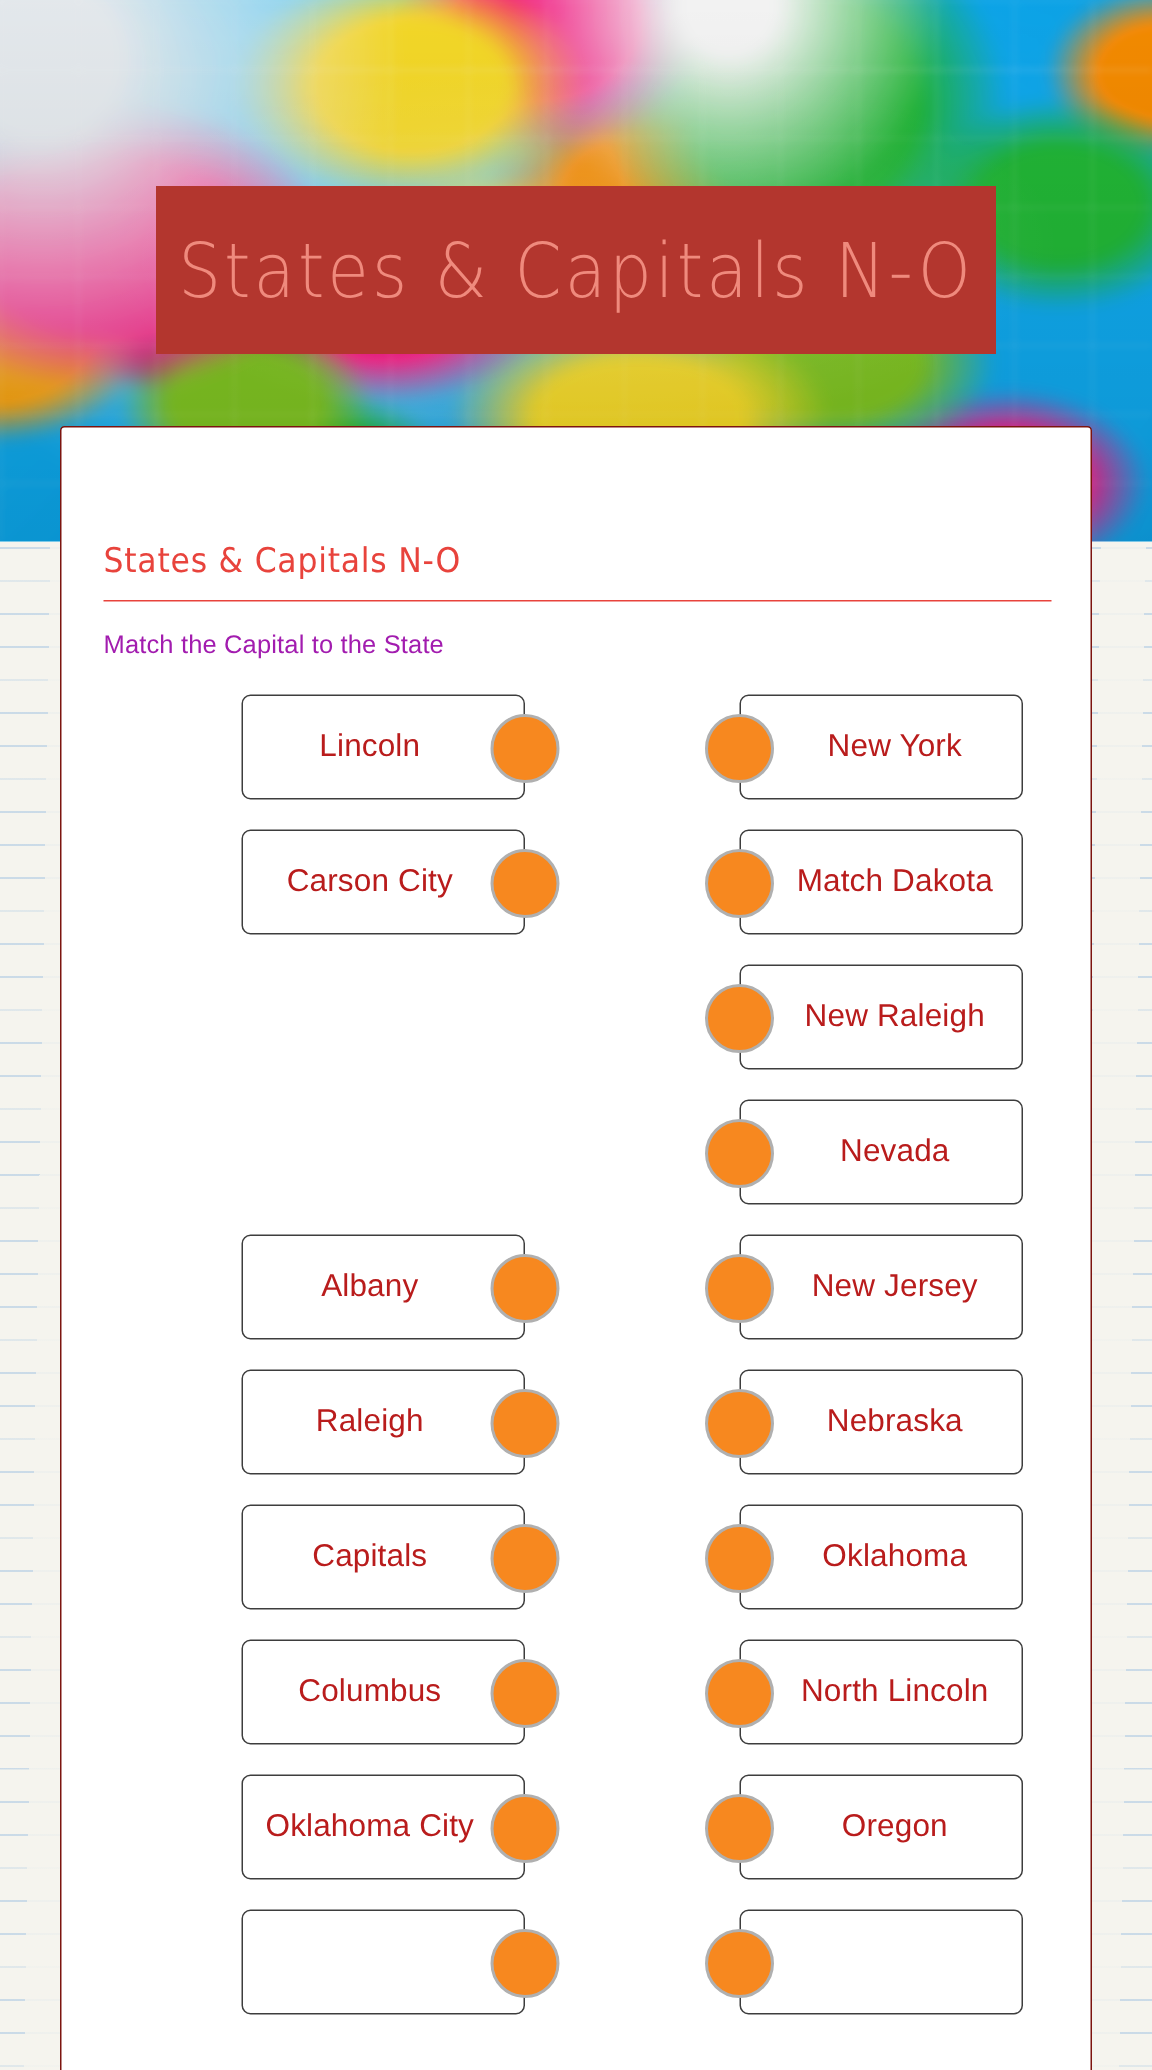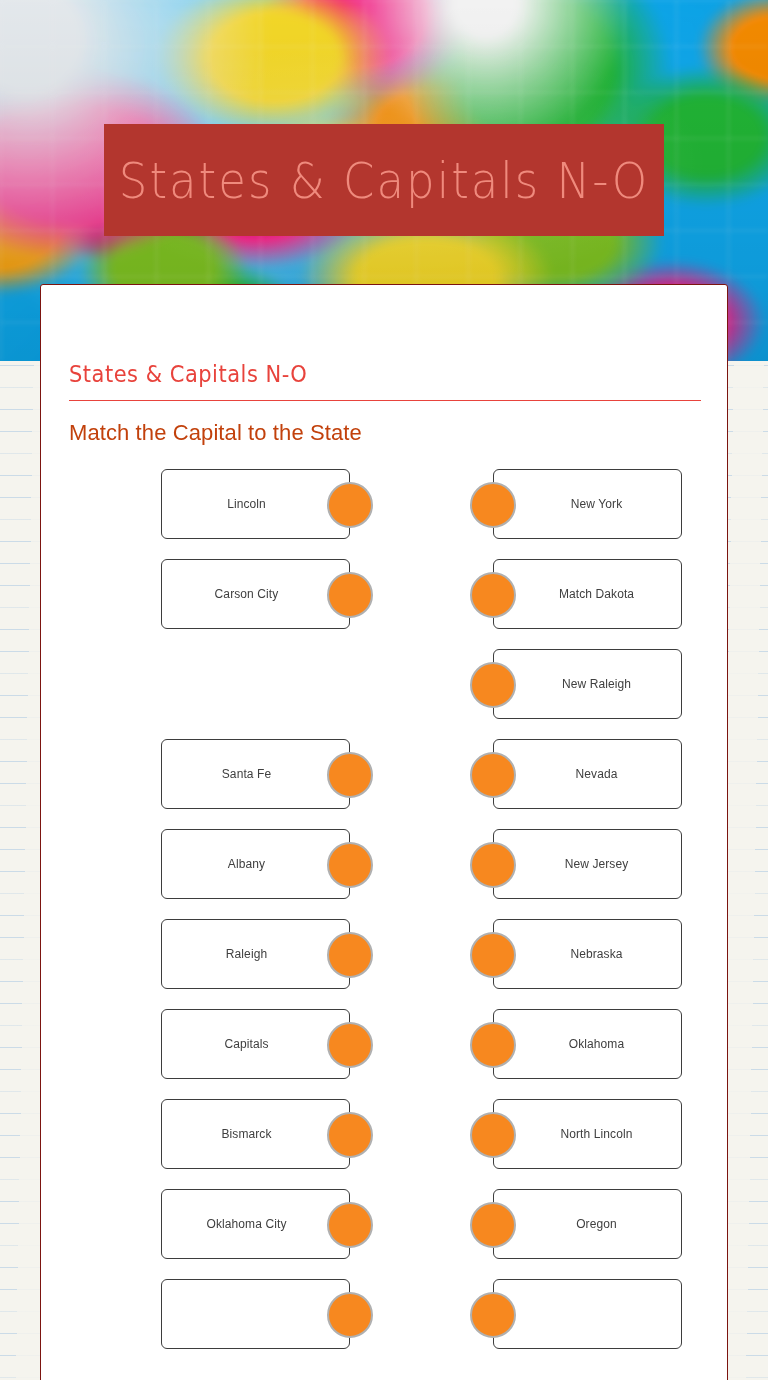--- a/index.html
+++ b/index.html
@@ -143,22 +143,22 @@
     transform-origin: left bottom;
   }
   #title-rule {
     margin-top: 13px;
     height: 1px;
     background: #e8433c;
     width: 632px;
   }
   #instructions {
     margin-top: 19px;
-    font-size: 22px;
-    color: #c2410c;
+    font-size: 17px;
+    color: #a21caf;
     letter-spacing: 0.1px;
   }
 
   
   #match-list {
     margin-top: 23px;
   }
   .match-row {
     position: relative;
     height: 90px;
@@ -173,22 +173,22 @@
     background: #ffffff;
     display: flex;
     align-items: center;
     justify-content: center;
     z-index: 1;
   }
   .match-box.left  { left: 92px; }
   .match-box.right { left: 424px; }
 
   .match-label {
-    font-size: 12px;
-    color: #404040;
+    font-size: 21px;
+    color: #b91c1c;
     letter-spacing: 0.1px;
     white-space: nowrap;
   }
   .match-box.left  .match-label { padding-right: 18px; }
   .match-box.right .match-label { padding-left: 18px; }
 
   .match-dot {
     position: absolute;
     top: 12px;
     width: 46px;
@@ -245,24 +245,20 @@
           <span class="match-label">Match Dakota</span>
         </div>
       </div>
       <div class="match-row">
         <div class="match-box right">
           <span class="match-dot"></span>
           <span class="match-label">New Raleigh</span>
         </div>
       </div>
       <div class="match-row">
-        <div class="match-box left">
-          <span class="match-label">Santa Fe</span>
-          <span class="match-dot"></span>
-        </div>
         <div class="match-box right">
           <span class="match-dot"></span>
           <span class="match-label">Nevada</span>
         </div>
       </div>
       <div class="match-row">
         <div class="match-box left">
           <span class="match-label">Albany</span>
           <span class="match-dot"></span>
         </div>
@@ -286,21 +282,21 @@
           <span class="match-label">Capitals</span>
           <span class="match-dot"></span>
         </div>
         <div class="match-box right">
           <span class="match-dot"></span>
           <span class="match-label">Oklahoma</span>
         </div>
       </div>
       <div class="match-row">
         <div class="match-box left">
-          <span class="match-label">Bismarck</span>
+          <span class="match-label">Columbus</span>
           <span class="match-dot"></span>
         </div>
         <div class="match-box right">
           <span class="match-dot"></span>
           <span class="match-label">North Lincoln</span>
         </div>
       </div>
       <div class="match-row">
         <div class="match-box left">
           <span class="match-label">Oklahoma City</span>

